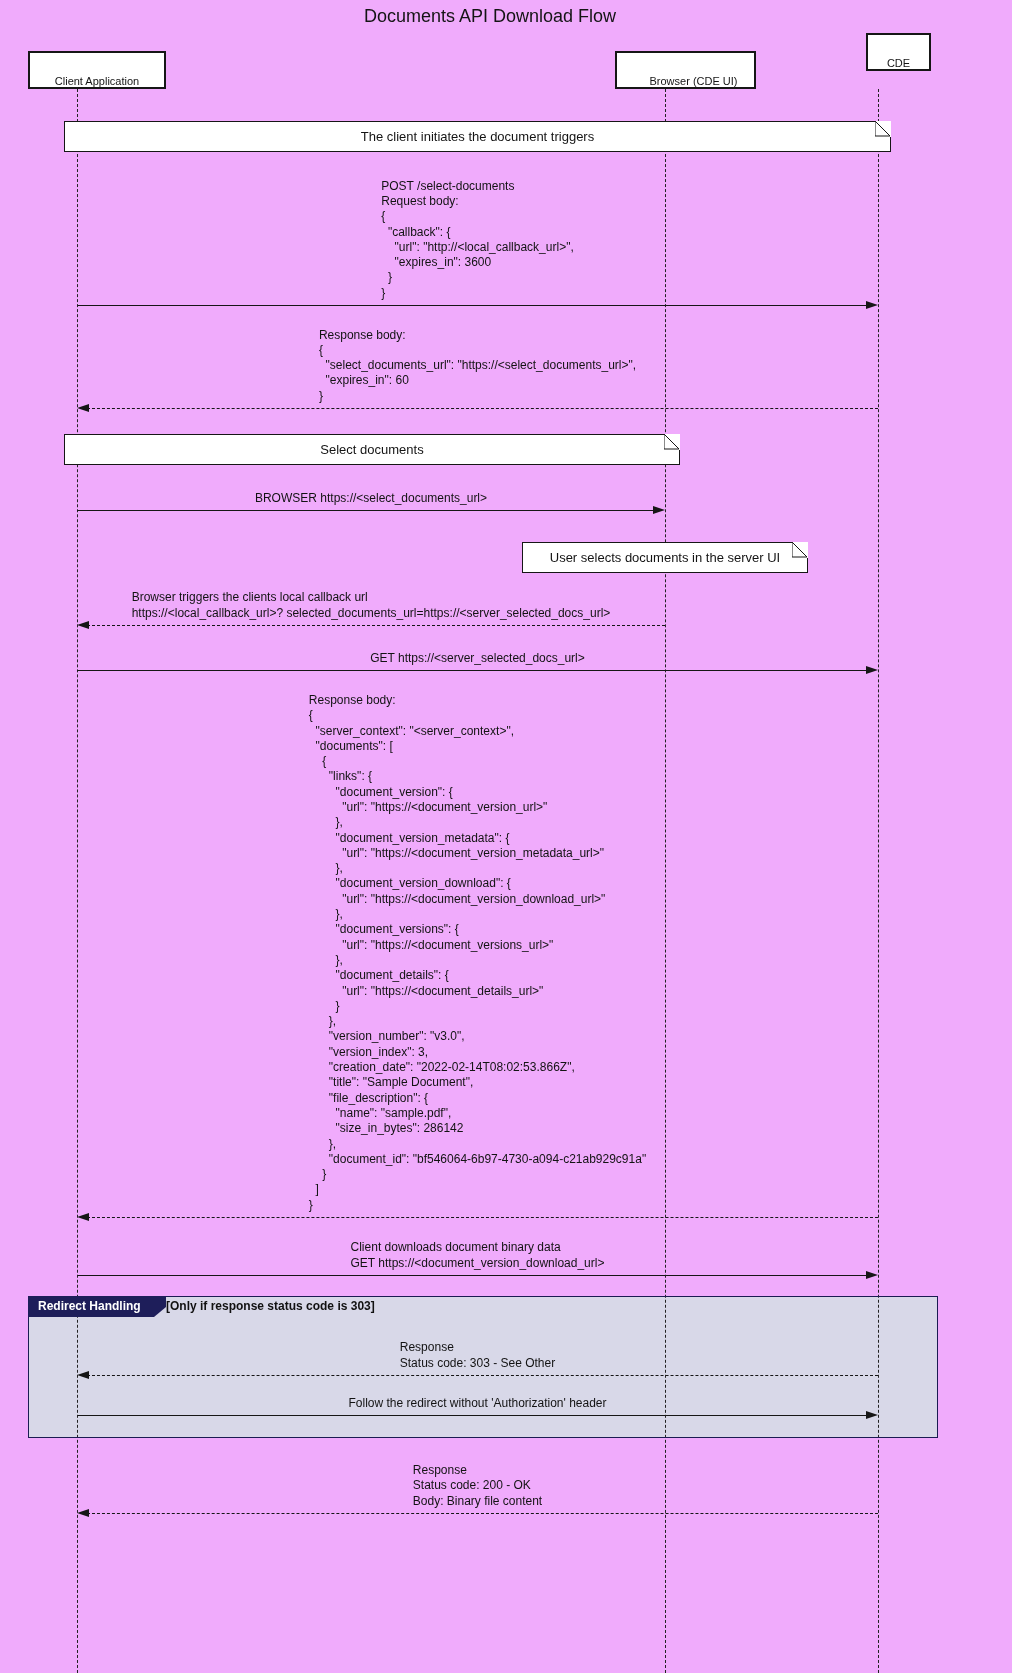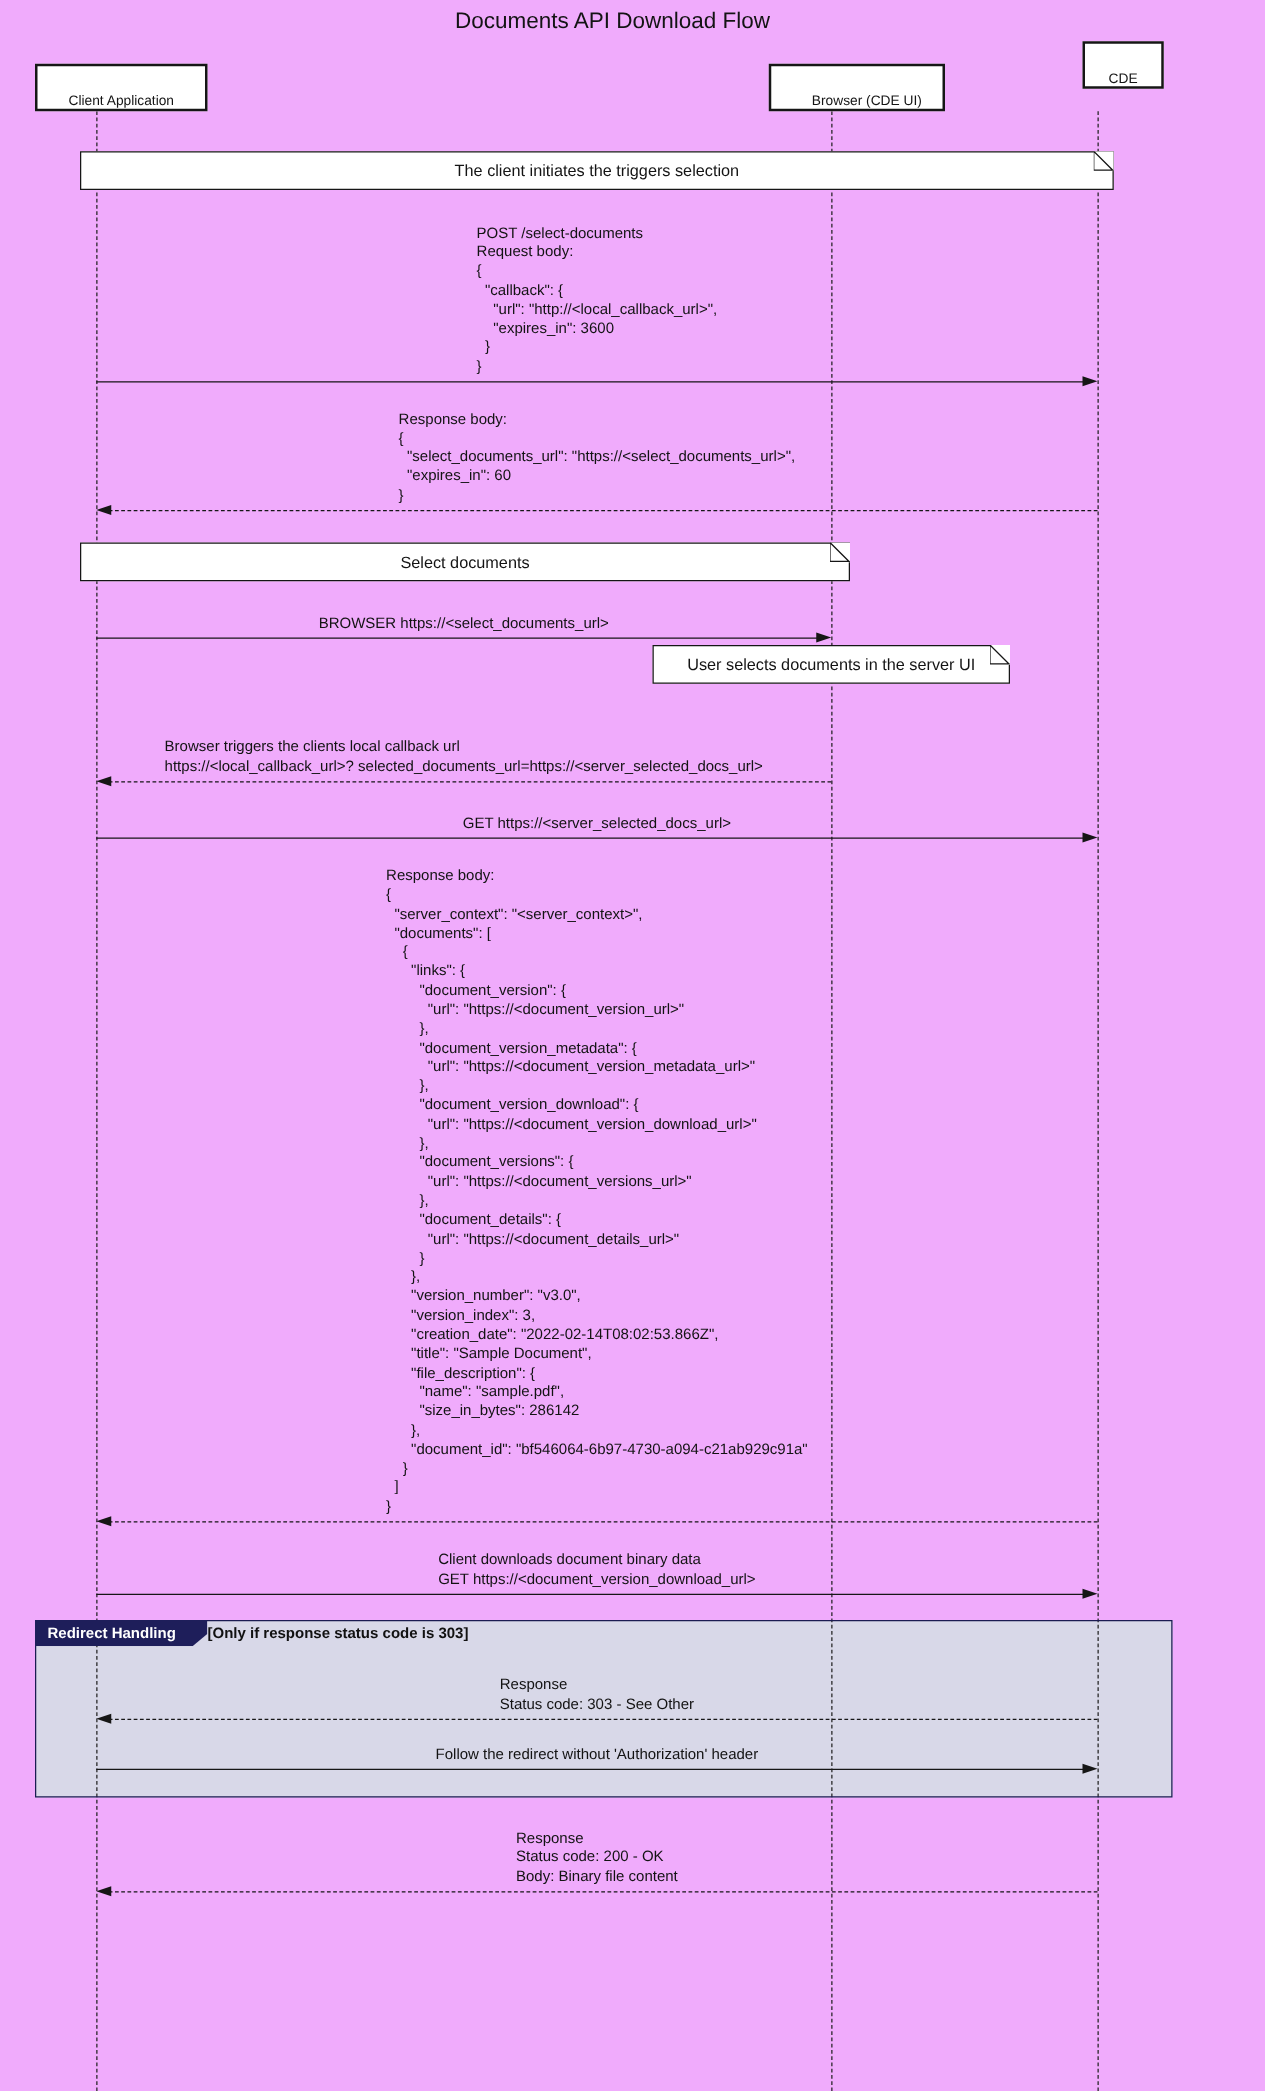--- a/index.html
+++ b/index.html
@@ -61,21 +61,21 @@
     <span>Client Application</span>
   </div>
   <div class="participant" style="left:595px; top:51px; width:141px; height:38px;padding-left:20px;">
     <span>Browser (CDE UI)</span>
   </div>
   <div class="participant" style="left:846px; top:33px; width:65px; height:38px;">
     <span>CDE</span>
   </div>
 
   <div class="note" style="left:64px; top:121px; width:827px; height:31px;">
-    <span>The client initiates the triggers selection</span>
+    <span>The client initiates the document triggers</span>
     <svg class="fold" width="16" height="16">
       <rect x="0" y="0" width="16" height="16" fill="#ffffff"></rect>
       <path d="M0 0 L15 15 L0 15 Z" fill="#ffffff" stroke="#161616" stroke-width="1"></path>
     </svg>
   </div>
 
   <div class="msg solid to-right" style="left:77px; top:305px; width:801px;">
     <div class="line"></div>
     <div class="head right"></div>
     <div class="label">POST /select-documents
@@ -105,21 +105,21 @@
       <path d="M0 0 L15 15 L0 15 Z" fill="#ffffff" stroke="#161616" stroke-width="1"></path>
     </svg>
   </div>
 
   <div class="msg solid to-right" style="left:77px; top:510px; width:588px;">
     <div class="line"></div>
     <div class="head right"></div>
     <div class="label">BROWSER https://&lt;select_documents_url&gt;</div>
   </div>
 
-  <div class="note" style="left:522px; top:516px; width:286px; height:31px;">
+  <div class="note" style="left:522px; top:542px; width:286px; height:31px;">
     <span>User selects documents in the server UI</span>
     <svg class="fold" width="16" height="16">
       <rect x="0" y="0" width="16" height="16" fill="#ffffff"></rect>
       <path d="M0 0 L15 15 L0 15 Z" fill="#ffffff" stroke="#161616" stroke-width="1"></path>
     </svg>
   </div>
 
   <div class="msg dashed to-left" style="left:77px; top:625px; width:588px;">
     <div class="line"></div>
     <div class="head left"></div>

